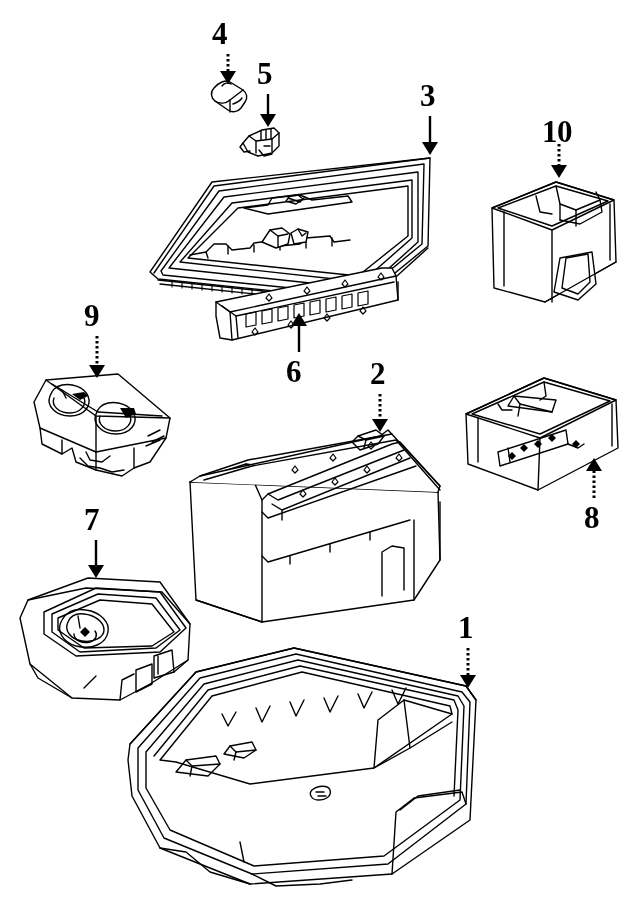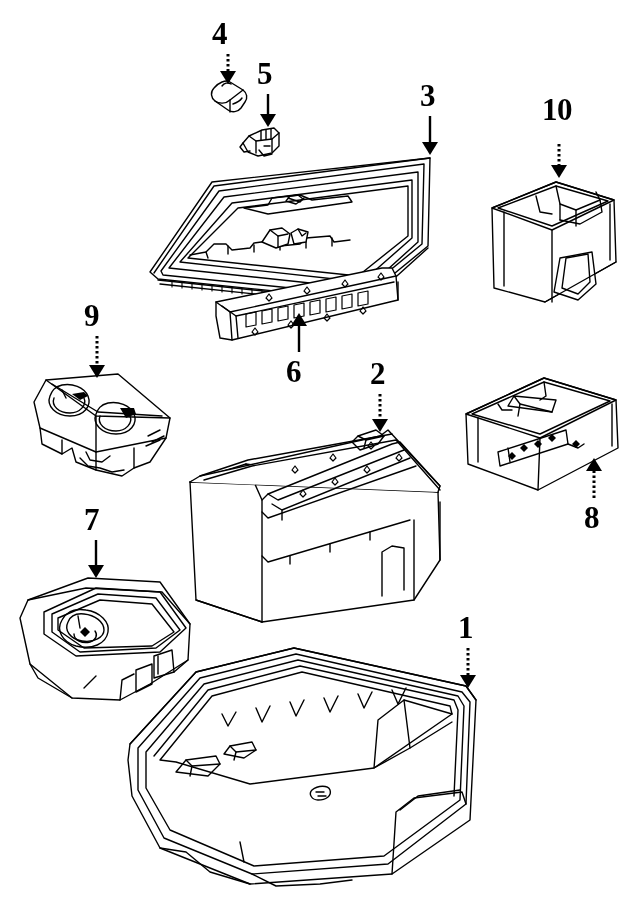--- a/index.html
+++ b/index.html
@@ -373,16 +373,16 @@
   <div id="callout-labels">
       <div class="callout-label" style="left: 458px; top: 612px;">1</div>
       <div class="callout-label" style="left: 370px; top: 358px;">2</div>
       <div class="callout-label" style="left: 420px; top: 80px;">3</div>
       <div class="callout-label" style="left: 212px; top: 18px;">4</div>
       <div class="callout-label" style="left: 257px; top: 58px;">5</div>
       <div class="callout-label" style="left: 286px; top: 356px;">6</div>
       <div class="callout-label" style="left: 84px; top: 504px;">7</div>
       <div class="callout-label" style="left: 584px; top: 502px;">8</div>
       <div class="callout-label" style="left: 84px; top: 300px;">9</div>
-      <div class="callout-label" style="left: 542px; top: 94px; text-align: center;">10</div>
+      <div class="callout-label" style="left: 542px; top: 116px; text-align: center;">10</div>
     </div>
 
 </div>
 
 </body></html>

